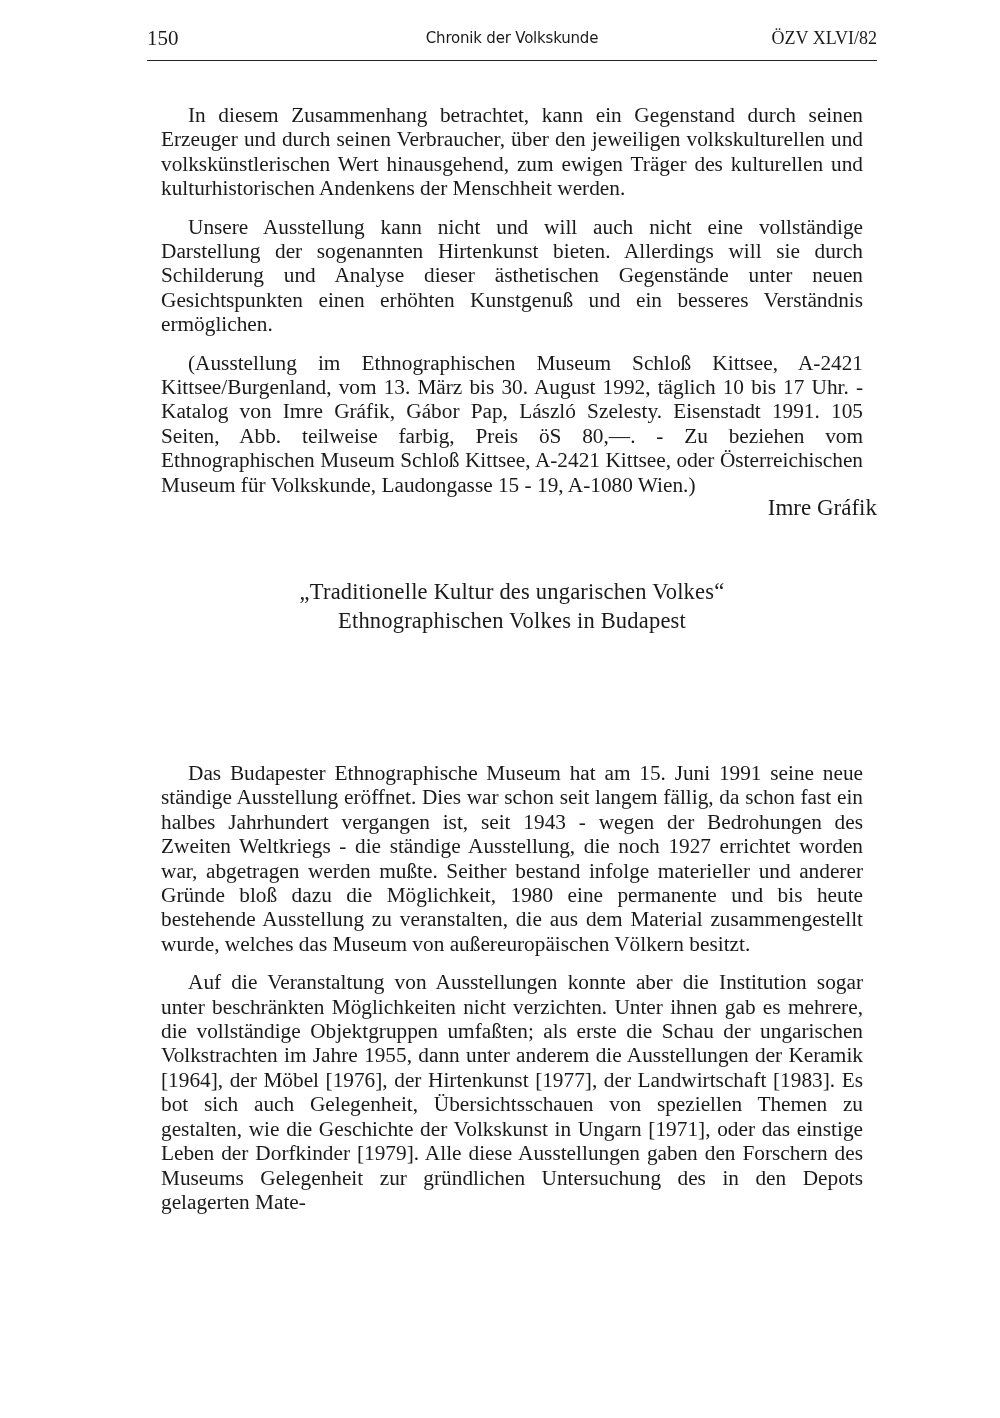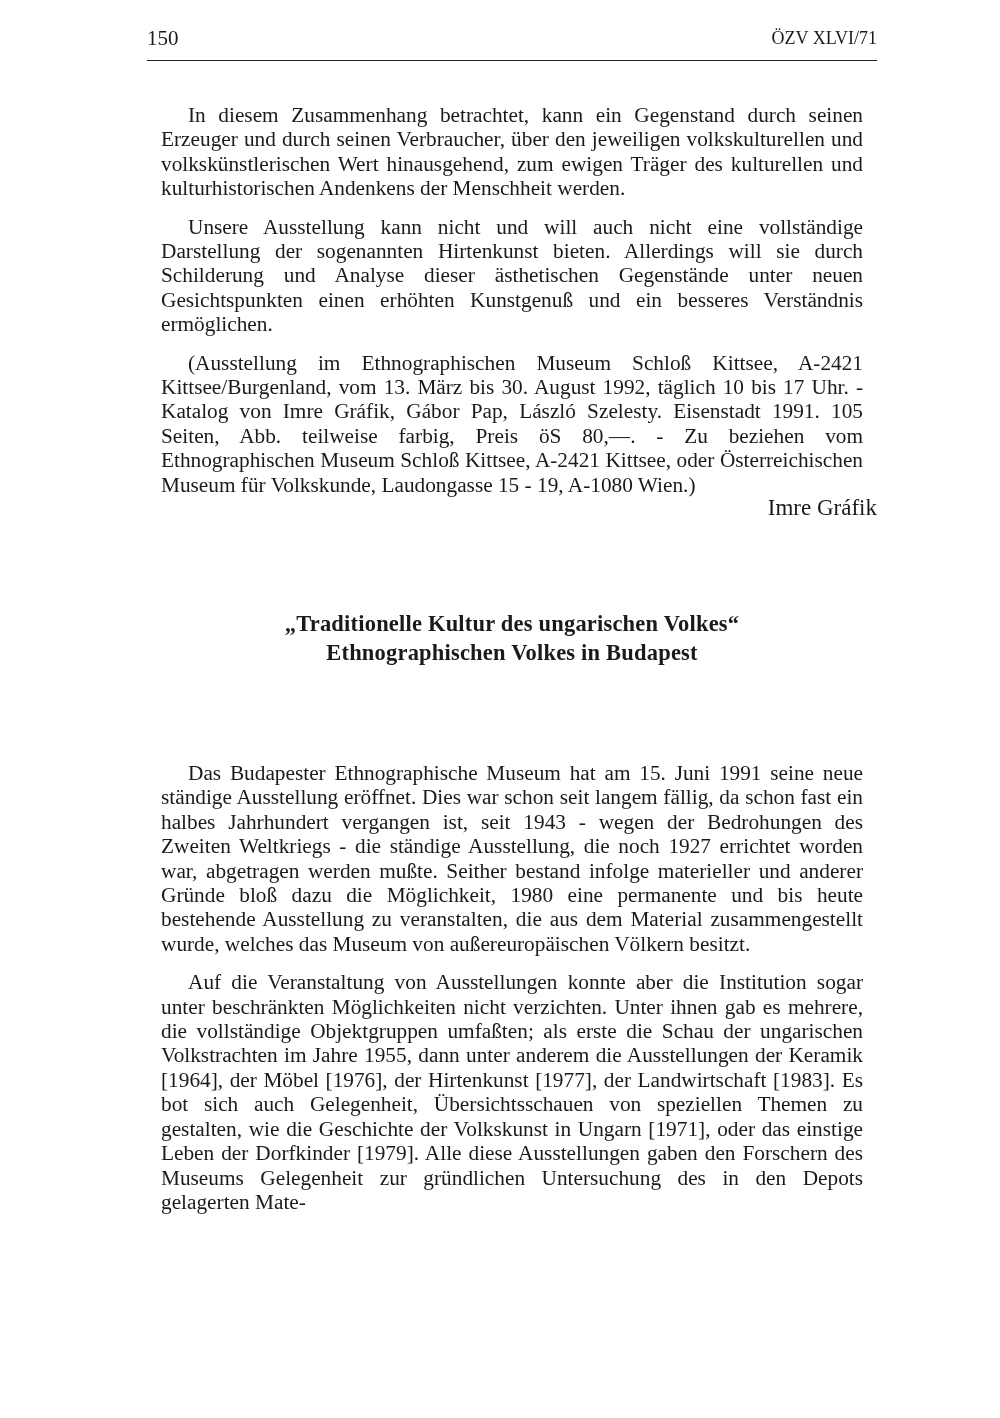--- a/index.html
+++ b/index.html
@@ -77,37 +77,37 @@
       top: 495px;
       right: 0;
       font-size: 23px;
     }
     .article-title {
       position: absolute;
       top: 577px;
       left: 0;
       width: 730px;
       text-align: center;
-      font-weight: bold;
+      font-weight: normal;
       font-size: 22.5px;
       line-height: 29px;
       letter-spacing: 0.2px;
-      margin-top: 32px;
     }
     .article-title div { margin: 0; }
     .block2 { top: 747px; }
   </style>
 </head>
 <body>
 
 <div class="page">
 
   <div class="running-head">
     <span class="pno">150</span>
-    <span class="vol">ÖZV XLVI/71</span>
+    <span class="title">Chronik der Volkskunde</span>
+    <span class="vol">ÖZV XLVI/82</span>
   </div>
   <div class="head-rule"></div>
 
   <div class="body-text block1">
     <p>In diesem Zusammenhang betrachtet, kann ein Gegenstand durch seinen Erzeuger und durch seinen Verbraucher, über den jeweiligen volkskulturellen und volkskünstlerischen Wert hinausgehend, zum ewigen Träger des kulturellen und kulturhistorischen Andenkens der Menschheit werden.</p>
     <p>Unsere Ausstellung kann nicht und will auch nicht eine vollständige Darstellung der sogenannten Hirtenkunst bieten. Allerdings will sie durch Schilderung und Analyse dieser ästhetischen Gegenstände unter neuen Gesichtspunkten einen erhöhten Kunstgenuß und ein besseres Verständnis ermöglichen.</p>
     <p>(Ausstellung im Ethnographischen Museum Schloß Kittsee, A-2421 Kittsee/Burgenland, vom 13. März bis 30. August 1992, täglich 10 bis 17 Uhr. - Katalog von Imre Gráfik, Gábor Pap, László Szelesty. Eisenstadt 1991. 105 Seiten, Abb. teilweise farbig, Preis öS 80,—. - Zu beziehen vom Ethnographischen Museum Schloß Kittsee, A-2421 Kittsee, oder Österreichischen Museum für Volkskunde, Laudongasse 15 - 19, A-1080 Wien.)</p>
   </div>
 
   <div class="signature">Imre Gráfik</div>

